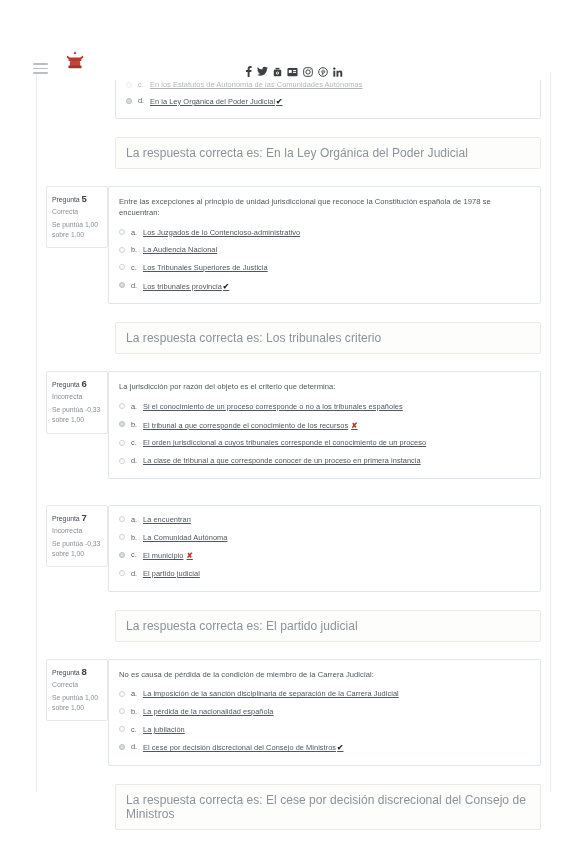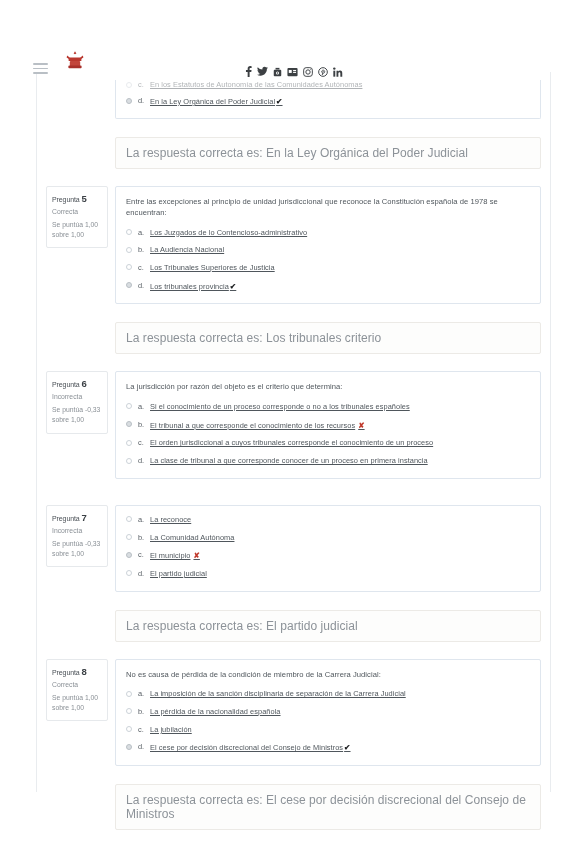--- a/index.html
+++ b/index.html
@@ -85,21 +85,21 @@
     min-height: 60px;
   }
   .qinfo-title {
     font-size: 7px; color: #4a5056; margin-bottom: 4px;
     white-space: nowrap; letter-spacing: -0.1px;
   }
   .qinfo-title b { font-size: 9.5px; font-weight: 700; color: #3c4146; }
   .qinfo-state { font-size: 6.8px; color: #8a9096; margin-bottom: 5px; }
   .qinfo-grade { font-size: 6.8px; color: #8a9096; line-height: 1.45; }
 
-  .qbody { flex: 1; margin-left: 7px; margin-right: 10px; }
+  .qbody { flex: 1; margin-right: 10px; }
 
   .qcard {
     border: 1px solid #dfe6ee;
     border-radius: 2px;
     background: #ffffff;
     padding: 9px 10px 10px 10px;
   }
   .qtext {
     font-size: 7.6px; color: #4f565c; line-height: 1.5;
     margin-bottom: 9px; letter-spacing: .05px;
@@ -337,21 +337,21 @@
           <div class="qinfo-title"><span>Pregunta</span> <b>7</b></div>
           <div class="qinfo-state">Incorrecta</div>
           <div class="qinfo-grade">Se puntúa -0,33 sobre 1,00</div>
         </div>
         <div class="qbody">
           <div class="qcard">
             <div class="answers">
               <div class="answer-row">
                 <span class="radio"></span>
                 <span class="alabel">a.</span>
-                <span class="atext">La reconoce</span>
+                <span class="atext">La encuentran</span>
               </div>
               <div class="answer-row">
                 <span class="radio"></span>
                 <span class="alabel">b.</span>
                 <span class="atext">La Comunidad Autónoma</span>
               </div>
               <div class="answer-row">
                 <span class="radio checked"></span>
                 <span class="alabel">c.</span>
                 <span class="atext"><span>El municipio</span><span class="mark-bad">✘</span></span>

